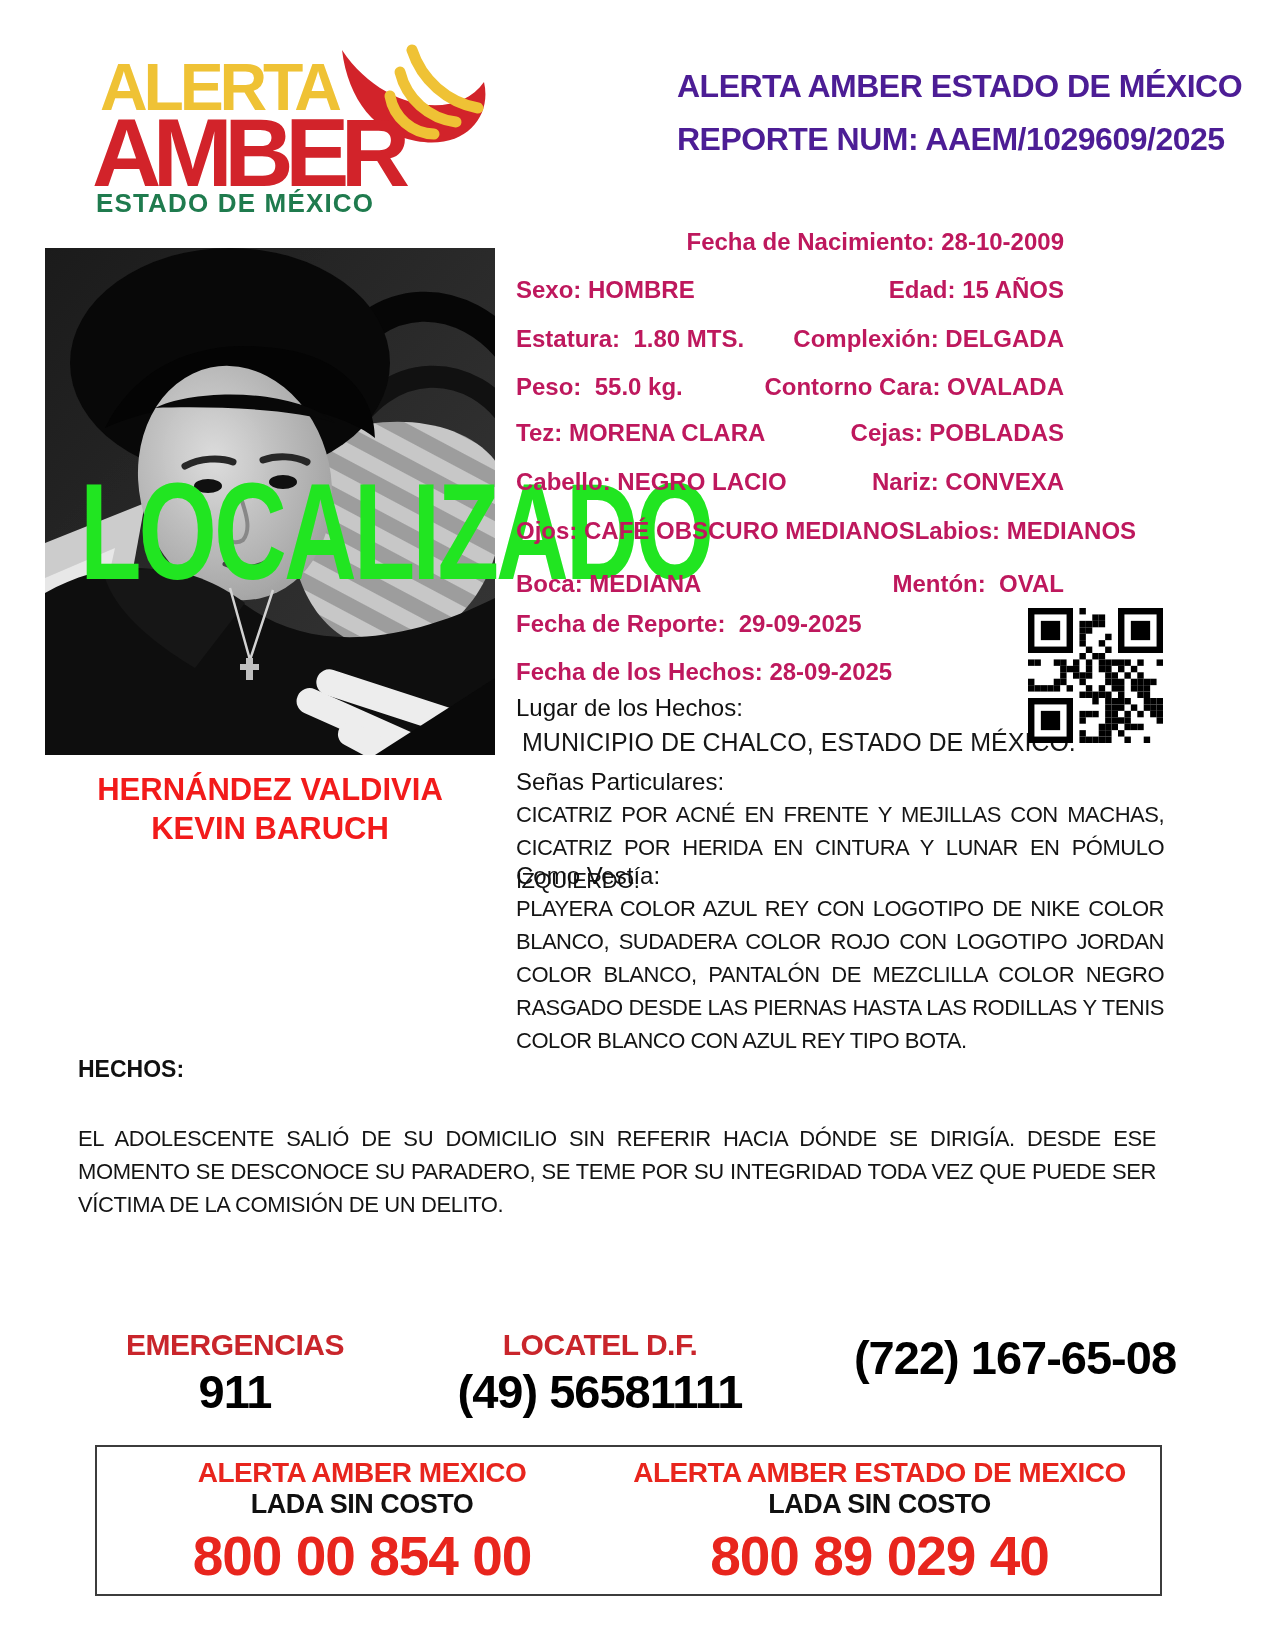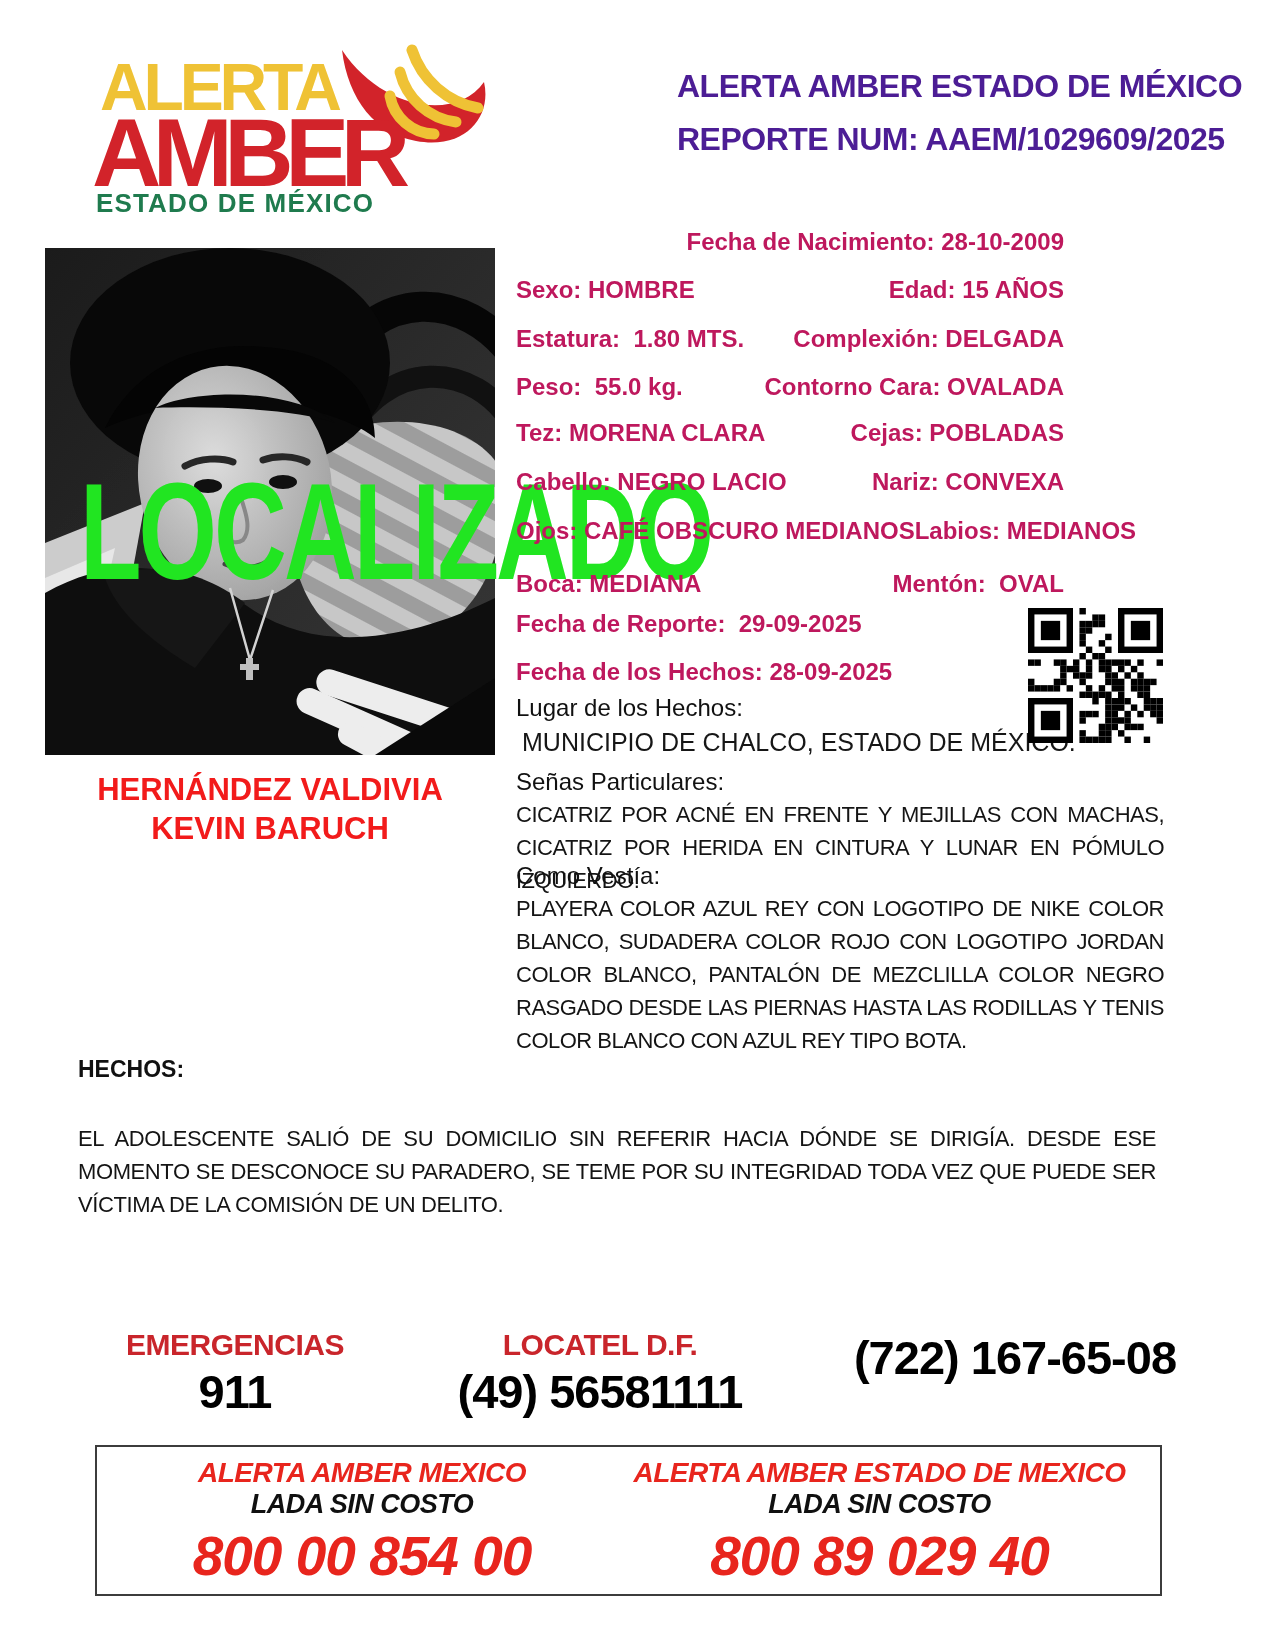--- a/index.html
+++ b/index.html
@@ -42,21 +42,21 @@
   .hechos-para{left:78px;top:1116px;width:1078px;font-size:22px;line-height:33px;text-align:justify;
                letter-spacing:-0.4px;z-index:10;color:#141414;margin-top:6px;}
 
   
   .contact{position:absolute;text-align:center;z-index:10;}
   .contact .clabel{font-weight:bold;font-size:30px;letter-spacing:-0.5px;}
   .contact .cnum{font-weight:bold;font-size:47px;color:#000000;letter-spacing:-1px;margin-top:2px;}
 
   
   .fbox{left:95px;top:1445px;width:1063px;height:147px;border:2px solid #3c3c3c;background:#fff;z-index:10;}
-  .fcol{position:absolute;top:10px;text-align:center;font-style:italic;}
+  .fcol{position:absolute;top:10px;text-align:center;}
   .ftitle{font-weight:bold;font-size:28px;letter-spacing:-0.5px;}
   .fsub{font-weight:bold;font-size:27px;color:#101010;letter-spacing:-0.5px;margin-top:0px;}
   .fnum{font-weight:bold;font-size:55px;letter-spacing:-1px;margin-top:4px;}
 
   .qr{left:1028px;top:608px;width:135px;height:135px;z-index:10;}
 </style>
 </head>
 <body>
 
 <div class="page">

